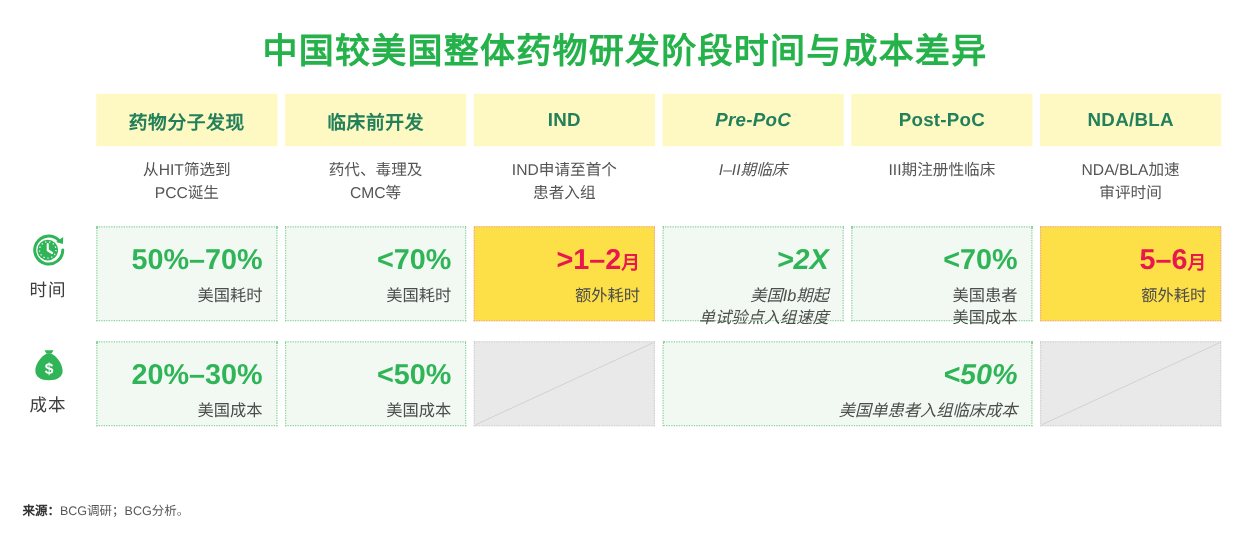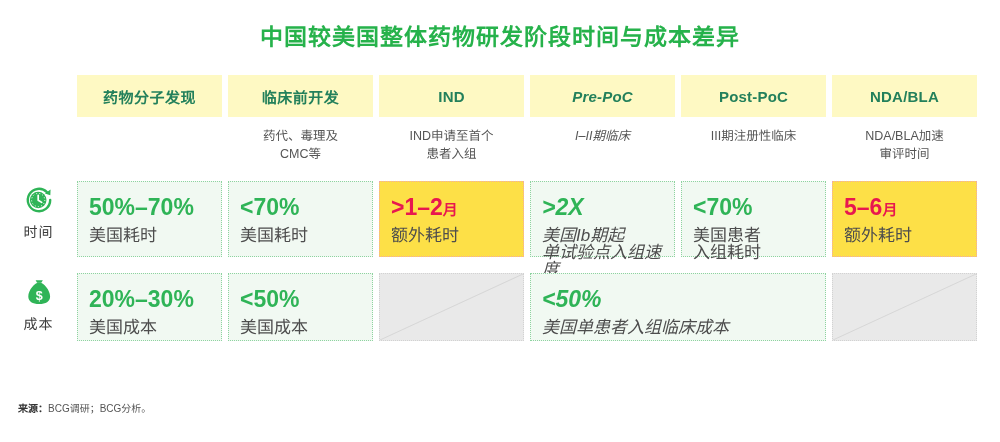--- a/index.html
+++ b/index.html
@@ -11,21 +11,21 @@
     color:#3c3c3c;
     overflow:hidden;
     position:relative;
   }
   .canvas{position:relative;width:1000px;height:442px;}
 
   
   .title{
     position:absolute;left:0;top:18px;width:1000px;
     text-align:center;
-    font-size:23px;font-weight:bold;
+    font-size:28px;font-weight:bold;
     color:#26b24b;
     letter-spacing:1px;
     white-space:nowrap;
   }
 
   
   .grid{
     position:absolute;left:77px;top:75px;
     width:903px;height:290px;
   }
@@ -57,20 +57,21 @@
     white-space:pre-line;
   }
 
   
   .cell{
     position:absolute;
     box-sizing:border-box;
     padding:12px 11px 10px 11px;
     border-style:dotted;
     border-width:1.6px;
+    text-align:right;
   }
   .cell.green{
     background:#f1f9f2;
     border-color:#8ed3a0;
   }
   .cell.red{
     background:#fde047;
     border-color:#f0a9a9;
   }
   .cell.empty{
@@ -84,21 +85,21 @@
   }
   .cell .val{
     font-size:23px;font-weight:bold;line-height:26px;
     white-space:nowrap;
     margin-bottom:4px;
   }
   .cell.green .val{color:#2fb457;}
   .cell.red   .val{color:#e8174f;}
   .cell .val .unit{font-size:15px;}
   .cell .note{
-    font-size:17px;line-height:17px;
+    font-size:13px;line-height:17px;
     color:#4d4d4d;
     white-space:pre-line;
   }
 
   
   .row-time .cell{top:0;height:76px;}
   .row-cost .cell{top:0;height:68px;}
   .row-time{position:absolute;left:0;top:106px;width:903px;height:76px;}
   .row-cost{position:absolute;left:0;top:198px;width:903px;height:68px;}
 
@@ -160,20 +161,22 @@
 
   <div class="grid">
 
     <div class="chip col0">药物分子发现</div>
     <div class="chip col1">临床前开发</div>
     <div class="chip col2 en">IND</div>
     <div class="chip col3 en">Pre-PoC</div>
     <div class="chip col4 en">Post-PoC</div>
     <div class="chip col5 en">NDA/BLA</div>
 
+    <div class="subcap col0">从HIT筛选到
+PCC诞生</div>
     <div class="subcap col1">药代、毒理及
 CMC等</div>
     <div class="subcap col2">IND申请至首个
 患者入组</div>
     <div class="subcap col3">I–II期临床</div>
     <div class="subcap col4">III期注册性临床</div>
     <div class="subcap col5">NDA/BLA加速
 审评时间</div>
 
     <div class="row-time">
@@ -195,21 +198,21 @@
 
       <div class="cell green w1 col3">
         <div class="val"><span>&gt;2X</span><span class="unit"></span></div>
         <div class="note">美国Ib期起
 单试验点入组速度</div>
       </div>
 
       <div class="cell green w1 col4">
         <div class="val"><span>&lt;70%</span><span class="unit"></span></div>
         <div class="note">美国患者
-入组耗时</div>
+美国成本</div>
       </div>
 
       <div class="cell red w1 col5">
         <div class="val"><span>5–6</span><span class="unit">月</span></div>
         <div class="note">额外耗时</div>
       </div>
 
     </div>
 
     <div class="row-cost">

